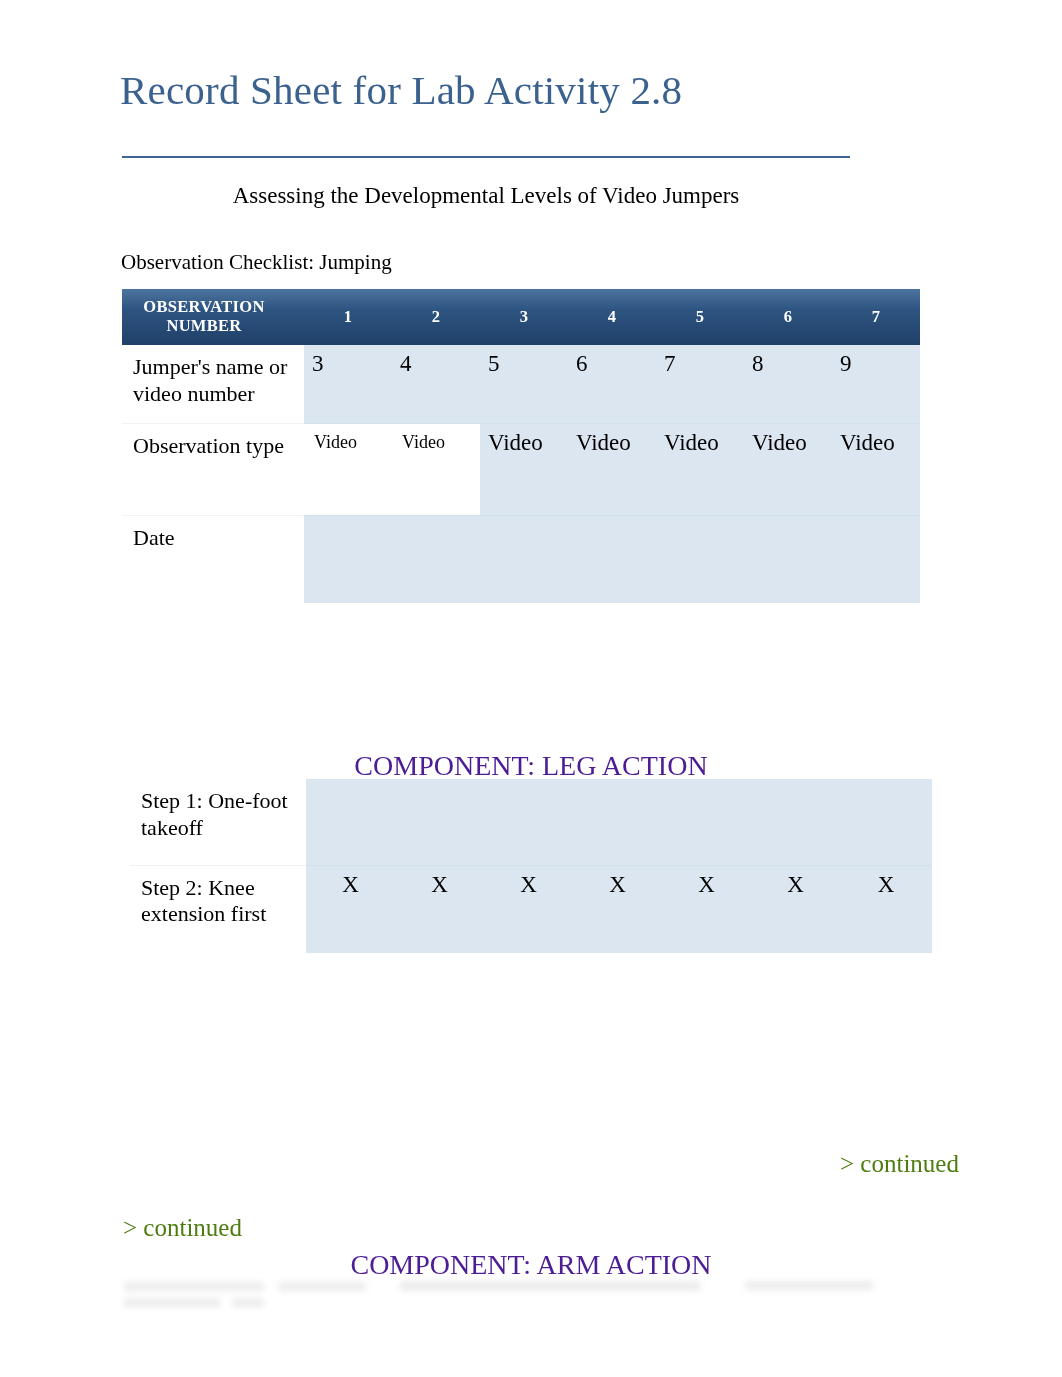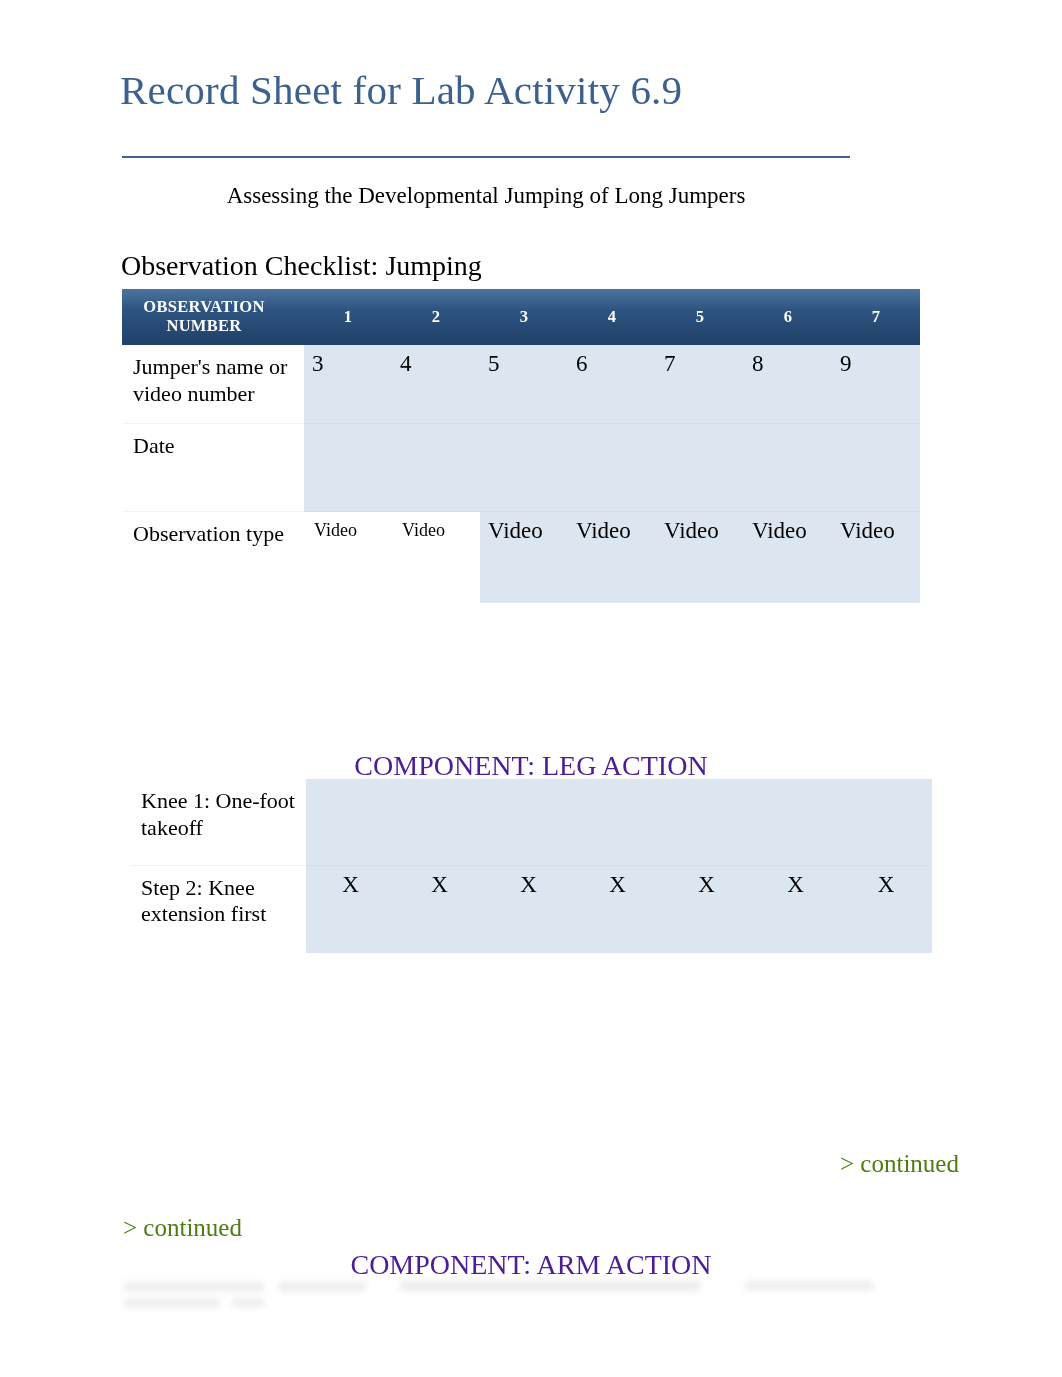--- a/index.html
+++ b/index.html
@@ -50,21 +50,21 @@
     width: 728px;
     text-align: center;
     font-size: 23px;
     line-height: 1.2;
     color: #000;
   }
   .section-label {
     position: absolute;
     left: 121px;
     top: 250px;
-    font-size: 28px;
+    font-size: 21px;
     color: #000;
   }
 
   
   .sheet-table {
     position: absolute;
     border-collapse: collapse;
     table-layout: fixed;
     background: #ef4444;
   }
@@ -140,25 +140,25 @@
     filter: blur(3px);
     opacity: 0.85;
     border-radius: 2px;
   }
 </style>
 </head>
 <body>
 
 <div class="page">
 
-  <div class="doc-title">Record Sheet for Lab Activity 6.9</div>
+  <div class="doc-title">Record Sheet for Lab Activity 2.8</div>
 
   <div class="title-rule"></div>
 
-  <div class="subtitle">Assessing the Developmental Jumping of Long Jumpers</div>
+  <div class="subtitle">Assessing the Developmental Levels of Video Jumpers</div>
 
   <div class="section-label">Observation Checklist: Jumping</div>
 
   <table class="sheet-table" id="observation-table" style="left:122px; top:289px; width:798px;">
     <colgroup>
       <col style="width:182px">
       <col style="width:88px">
         <col style="width:88px">
         <col style="width:88px">
       <col style="width:88px">
@@ -188,61 +188,61 @@
         <td class="val-cell">3</td>
         <td class="val-cell">4</td>
         <td class="val-cell">5</td>
         <td class="val-cell">6</td>
         <td class="val-cell">7</td>
         <td class="val-cell">8</td>
         <td class="val-cell">9</td>
       </tr>
 
 
-      <tr class="rowsep" style="height:88px;">
-        <td class="lbl-cell">Date</td>
-        <td class="val-cell"></td>
-        <td class="val-cell"></td>
-        <td class="val-cell"></td>
-        <td class="val-cell"></td>
-        <td class="val-cell"></td>
-        <td class="val-cell"></td>
-        <td class="val-cell"></td>
-      </tr>
-
       <tr class="rowsep" style="height:92px;">
         <td class="lbl-cell">Observation type</td>
         <td class="val-cell small">Video</td>
         <td class="val-cell small">Video</td>
         <td class="val-cell">Video</td>
         <td class="val-cell">Video</td>
         <td class="val-cell">Video</td>
         <td class="val-cell">Video</td>
         <td class="val-cell">Video</td>
       </tr>
+
+      <tr class="rowsep" style="height:88px;">
+        <td class="lbl-cell">Date</td>
+        <td class="val-cell"></td>
+        <td class="val-cell"></td>
+        <td class="val-cell"></td>
+        <td class="val-cell"></td>
+        <td class="val-cell"></td>
+        <td class="val-cell"></td>
+        <td class="val-cell"></td>
+      </tr>
     </tbody>
   </table>
 
   <div class="component-title" style="top:750px;">COMPONENT: LEG ACTION</div>
 
   <table class="sheet-table" id="leg-action-table" style="left:130px; top:779px; width:802px;">
     <colgroup>
       <col style="width:176px">
       <col style="width:89px">
         <col style="width:89px">
         <col style="width:89px">
       <col style="width:89px">
         <col style="width:89px">
         <col style="width:89px">
       <col style="width:92px">
     </colgroup>
     <tbody>
 
       <tr style="height:86px;">
-        <td class="lbl-cell">Knee 1: One-foot takeoff</td>
+        <td class="lbl-cell">Step 1: One-foot takeoff</td>
         <td class="val-cell center"></td>
         <td class="val-cell center"></td>
         <td class="val-cell center"></td>
         <td class="val-cell center"></td>
         <td class="val-cell center"></td>
         <td class="val-cell center"></td>
         <td class="val-cell center"></td>
       </tr>
 
       <tr class="rowsep" style="height:88px;">

